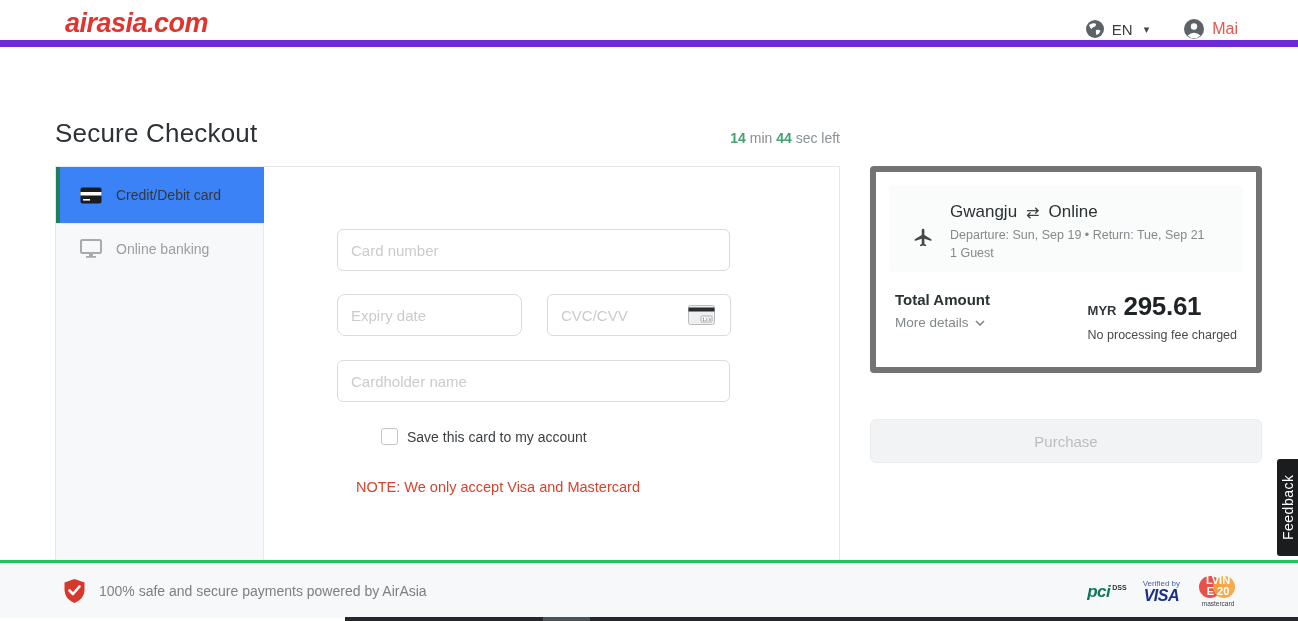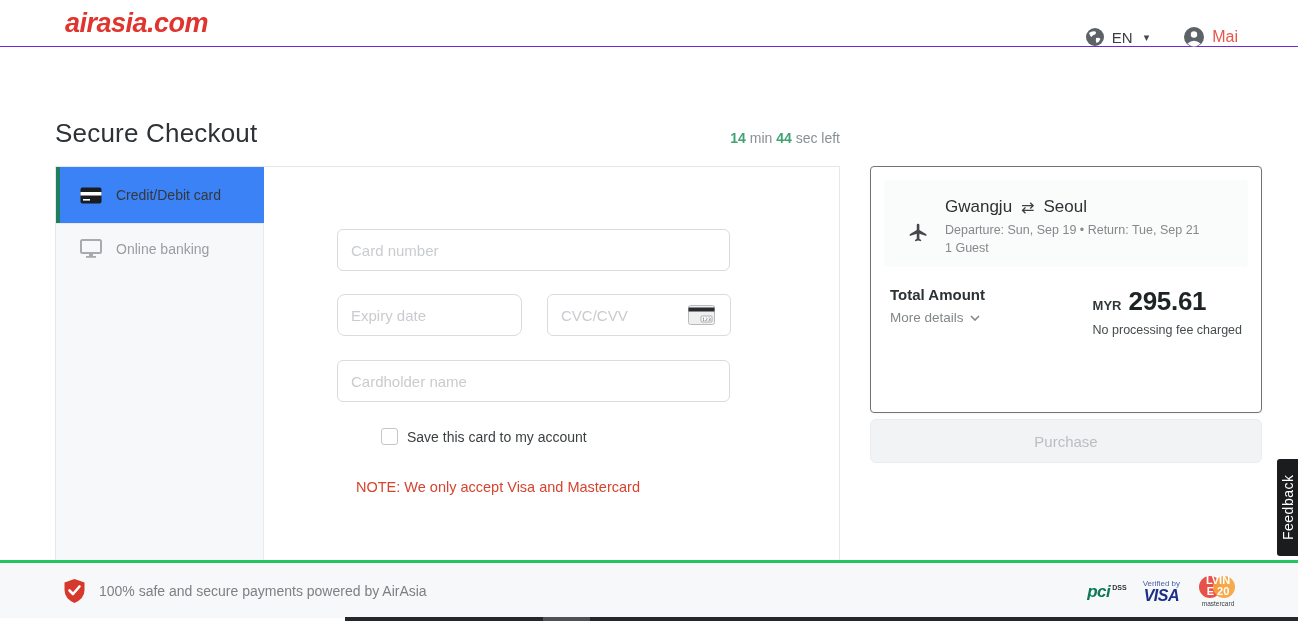--- a/index.html
+++ b/index.html
@@ -2,24 +2,24 @@
 <html><head>
 <meta charset="utf-8">
 <style>
   * { margin:0; padding:0; box-sizing:border-box; }
   html,body { background:#ffffff; }
   body { font-family:"Liberation Sans", sans-serif; }
   .page { position:relative; width:1298px; height:621px; background:#ffffff; overflow:hidden; }
 
   
   .topbar { position:absolute; top:0; left:0; width:100%; height:47px; background:#fff;
-            border-bottom:1px solid #6d28d9; display:flex; align-items:center; }
+            border-bottom:7px solid #6d28d9; display:flex; align-items:center; }
   .logo { position:absolute; left:65px; top:8px; font-size:27px; font-weight:800; font-style:italic;
           color:#e0342e; letter-spacing:-0.5px; cursor:pointer; }
-  .topbar-right { position:absolute; right:60px; top:8px; height:58px; display:flex; align-items:center; gap:34px; }
+  .topbar-right { position:absolute; right:60px; top:0; height:58px; display:flex; align-items:center; gap:34px; }
   .lang { display:flex; align-items:center; gap:7px; cursor:pointer; }
   .lang-label { font-size:15px; color:#3a3f42; }
   .caret-down { font-family:"DejaVu Sans", sans-serif; font-size:11px; color:#43484b; margin-left:4px; }
   .user { display:flex; align-items:center; gap:7px; cursor:pointer; }
   .user-name { font-size:16px; color:#e8554a; }
 
   
   .title-row { position:absolute; left:55px; top:118px; width:785px; display:flex;
                justify-content:space-between; align-items:flex-end;text-align:right; }
   .page-title { font-size:26px; font-weight:500; color:#2d3236; letter-spacing:0.2px; }
@@ -44,22 +44,22 @@
   .f-expiry    { left:73px;  top:127px; width:185px; height:42px;border-radius:8px; }
   .f-cvc       { left:283px; top:127px; width:184px; height:42px; padding-right:44px; }
   .f-name      { left:73px;  top:193px; width:393px; height:42px; }
   .cvc-icon { position:absolute; left:424px; top:138px; }
   .save-row { position:absolute; left:84px; top:261px; display:flex; align-items:center; gap:9px; cursor:pointer;padding-left:33px; }
   .checkbox { width:17px; height:17px; border:1.5px solid #c3c6c8; border-radius:3px; background:#fff; }
   .save-label { font-size:14px; color:#3b3f42; }
   .note { position:absolute; left:73px; top:312px; font-size:14.5px; color:#d6432e;margin-left:19px; }
 
   
-  .summary-panel { position:absolute; left:870px; top:166px; width:392px; height:247px;
-                   background:#fff; border:1px solid #737373; border-radius:4px;
+  .summary-panel { position:absolute; left:870px; top:166px; width:392px; height:207px;
+                   background:#fff; border:6px solid #737373; border-radius:4px;
                    box-shadow:0 1px 3px rgba(0,0,0,0.04); }
   .trip-card { margin:13px; height:87px; background:#fafbfb; border-radius:4px;
                display:flex; padding:17px 0 0 24px; }
   .trip-text { margin-left:16px; }
   .route { display:flex; align-items:center; gap:9px; font-size:17px; font-weight:500; color:#2c3134; }
   .swap-icon { font-family:"DejaVu Sans", sans-serif; font-size:16px; color:#3c4144; }
   .trip-dates { margin-top:6px; font-size:12.5px; color:#85898c; }
   .trip-guests { margin-top:4px; font-size:12.5px; color:#85898c; }
   .total-row { display:flex; justify-content:space-between; padding:6px 19px 0 19px; }
   .total-label { font-size:15px; font-weight:700; color:#2d3235; }
@@ -195,21 +195,21 @@
     <div class="trip-card">
       <span class="icon">
         <svg width="21" height="21" viewBox="0 0 24 24">
           <path fill="#43484b" d="M21 16v-2l-8-5V3.5a1.5 1.5 0 0 0-3 0V9l-8 5v2l8-2.5V19l-2 1.5V22l3.5-1 3.5 1v-1.5L13 19v-5.5l8 2.5z"></path>
         </svg>
       </span>
       <div class="trip-text">
         <div class="route">
           <span>Gwangju</span>
           <span class="swap-icon">⇄</span>
-          <span>Seoul</span>
+          <span>Online</span>
         </div>
         <div class="trip-dates">Departure: Sun, Sep 19 • Return: Tue, Sep 21</div>
         <div class="trip-guests">1 Guest</div>
       </div>
     </div>
     <div class="total-row">
       <div class="total-left">
         <div class="total-label">Total Amount</div>
         <div class="more-details">
           <span>More details</span>

